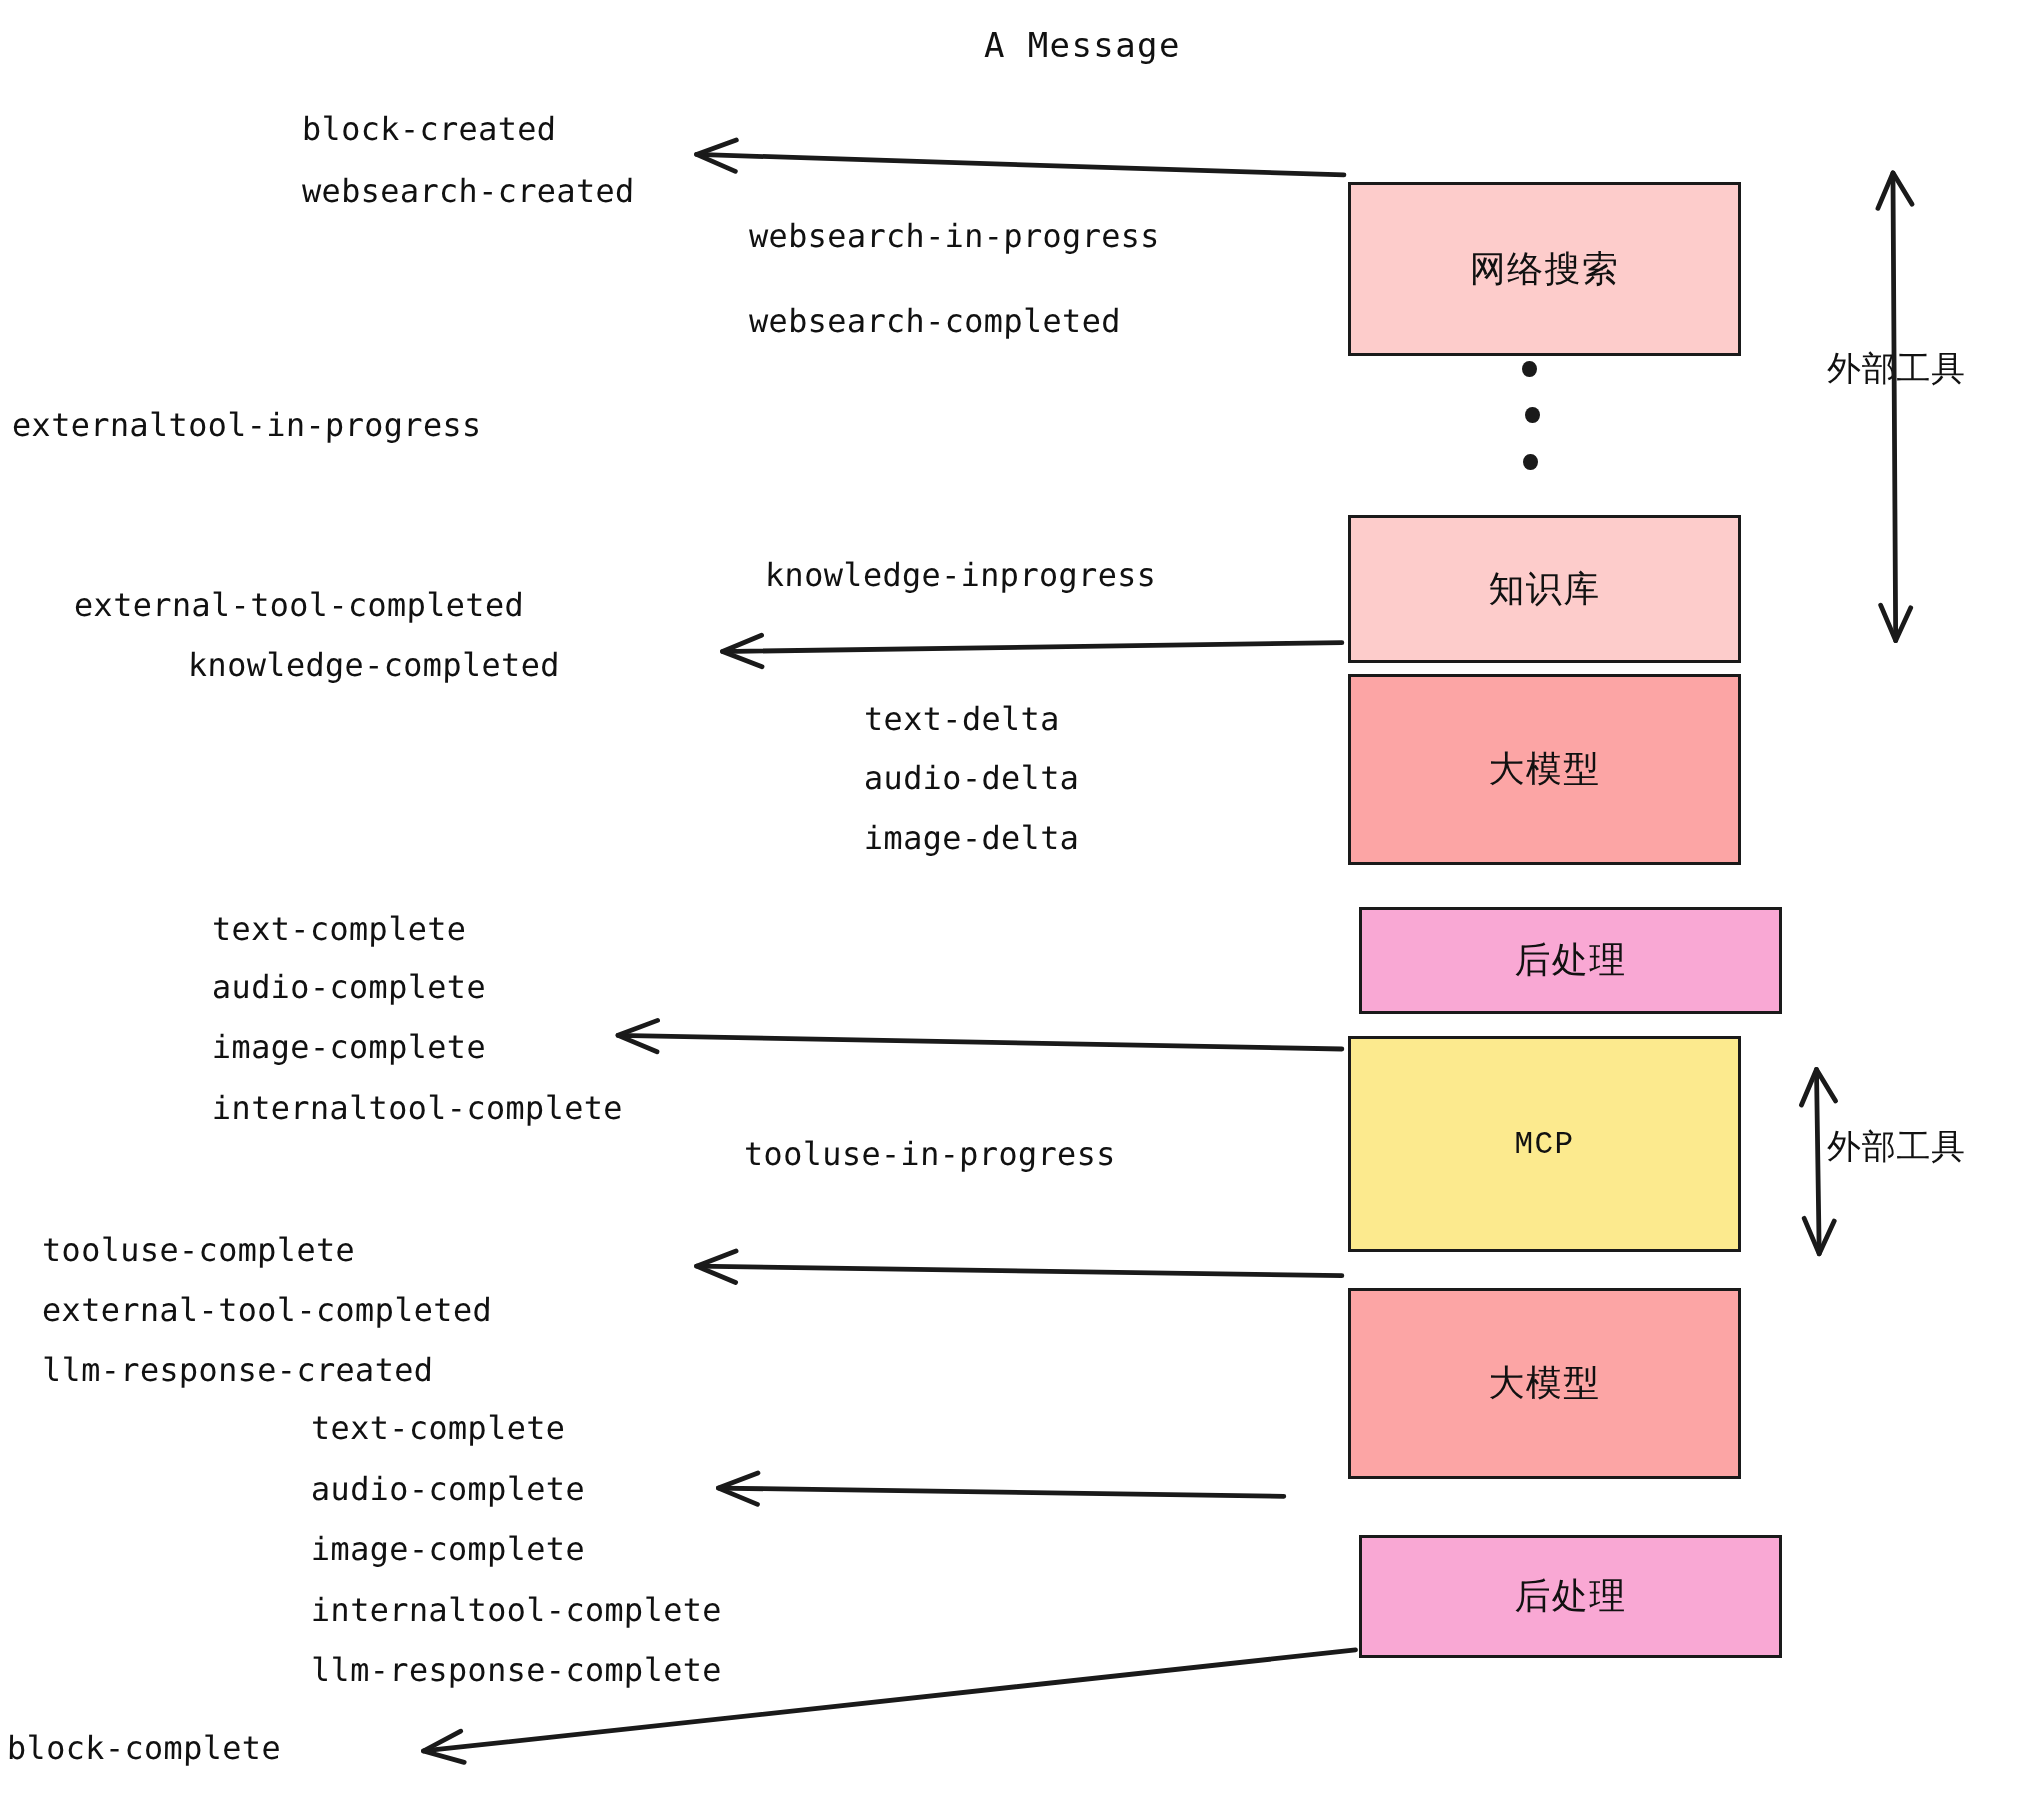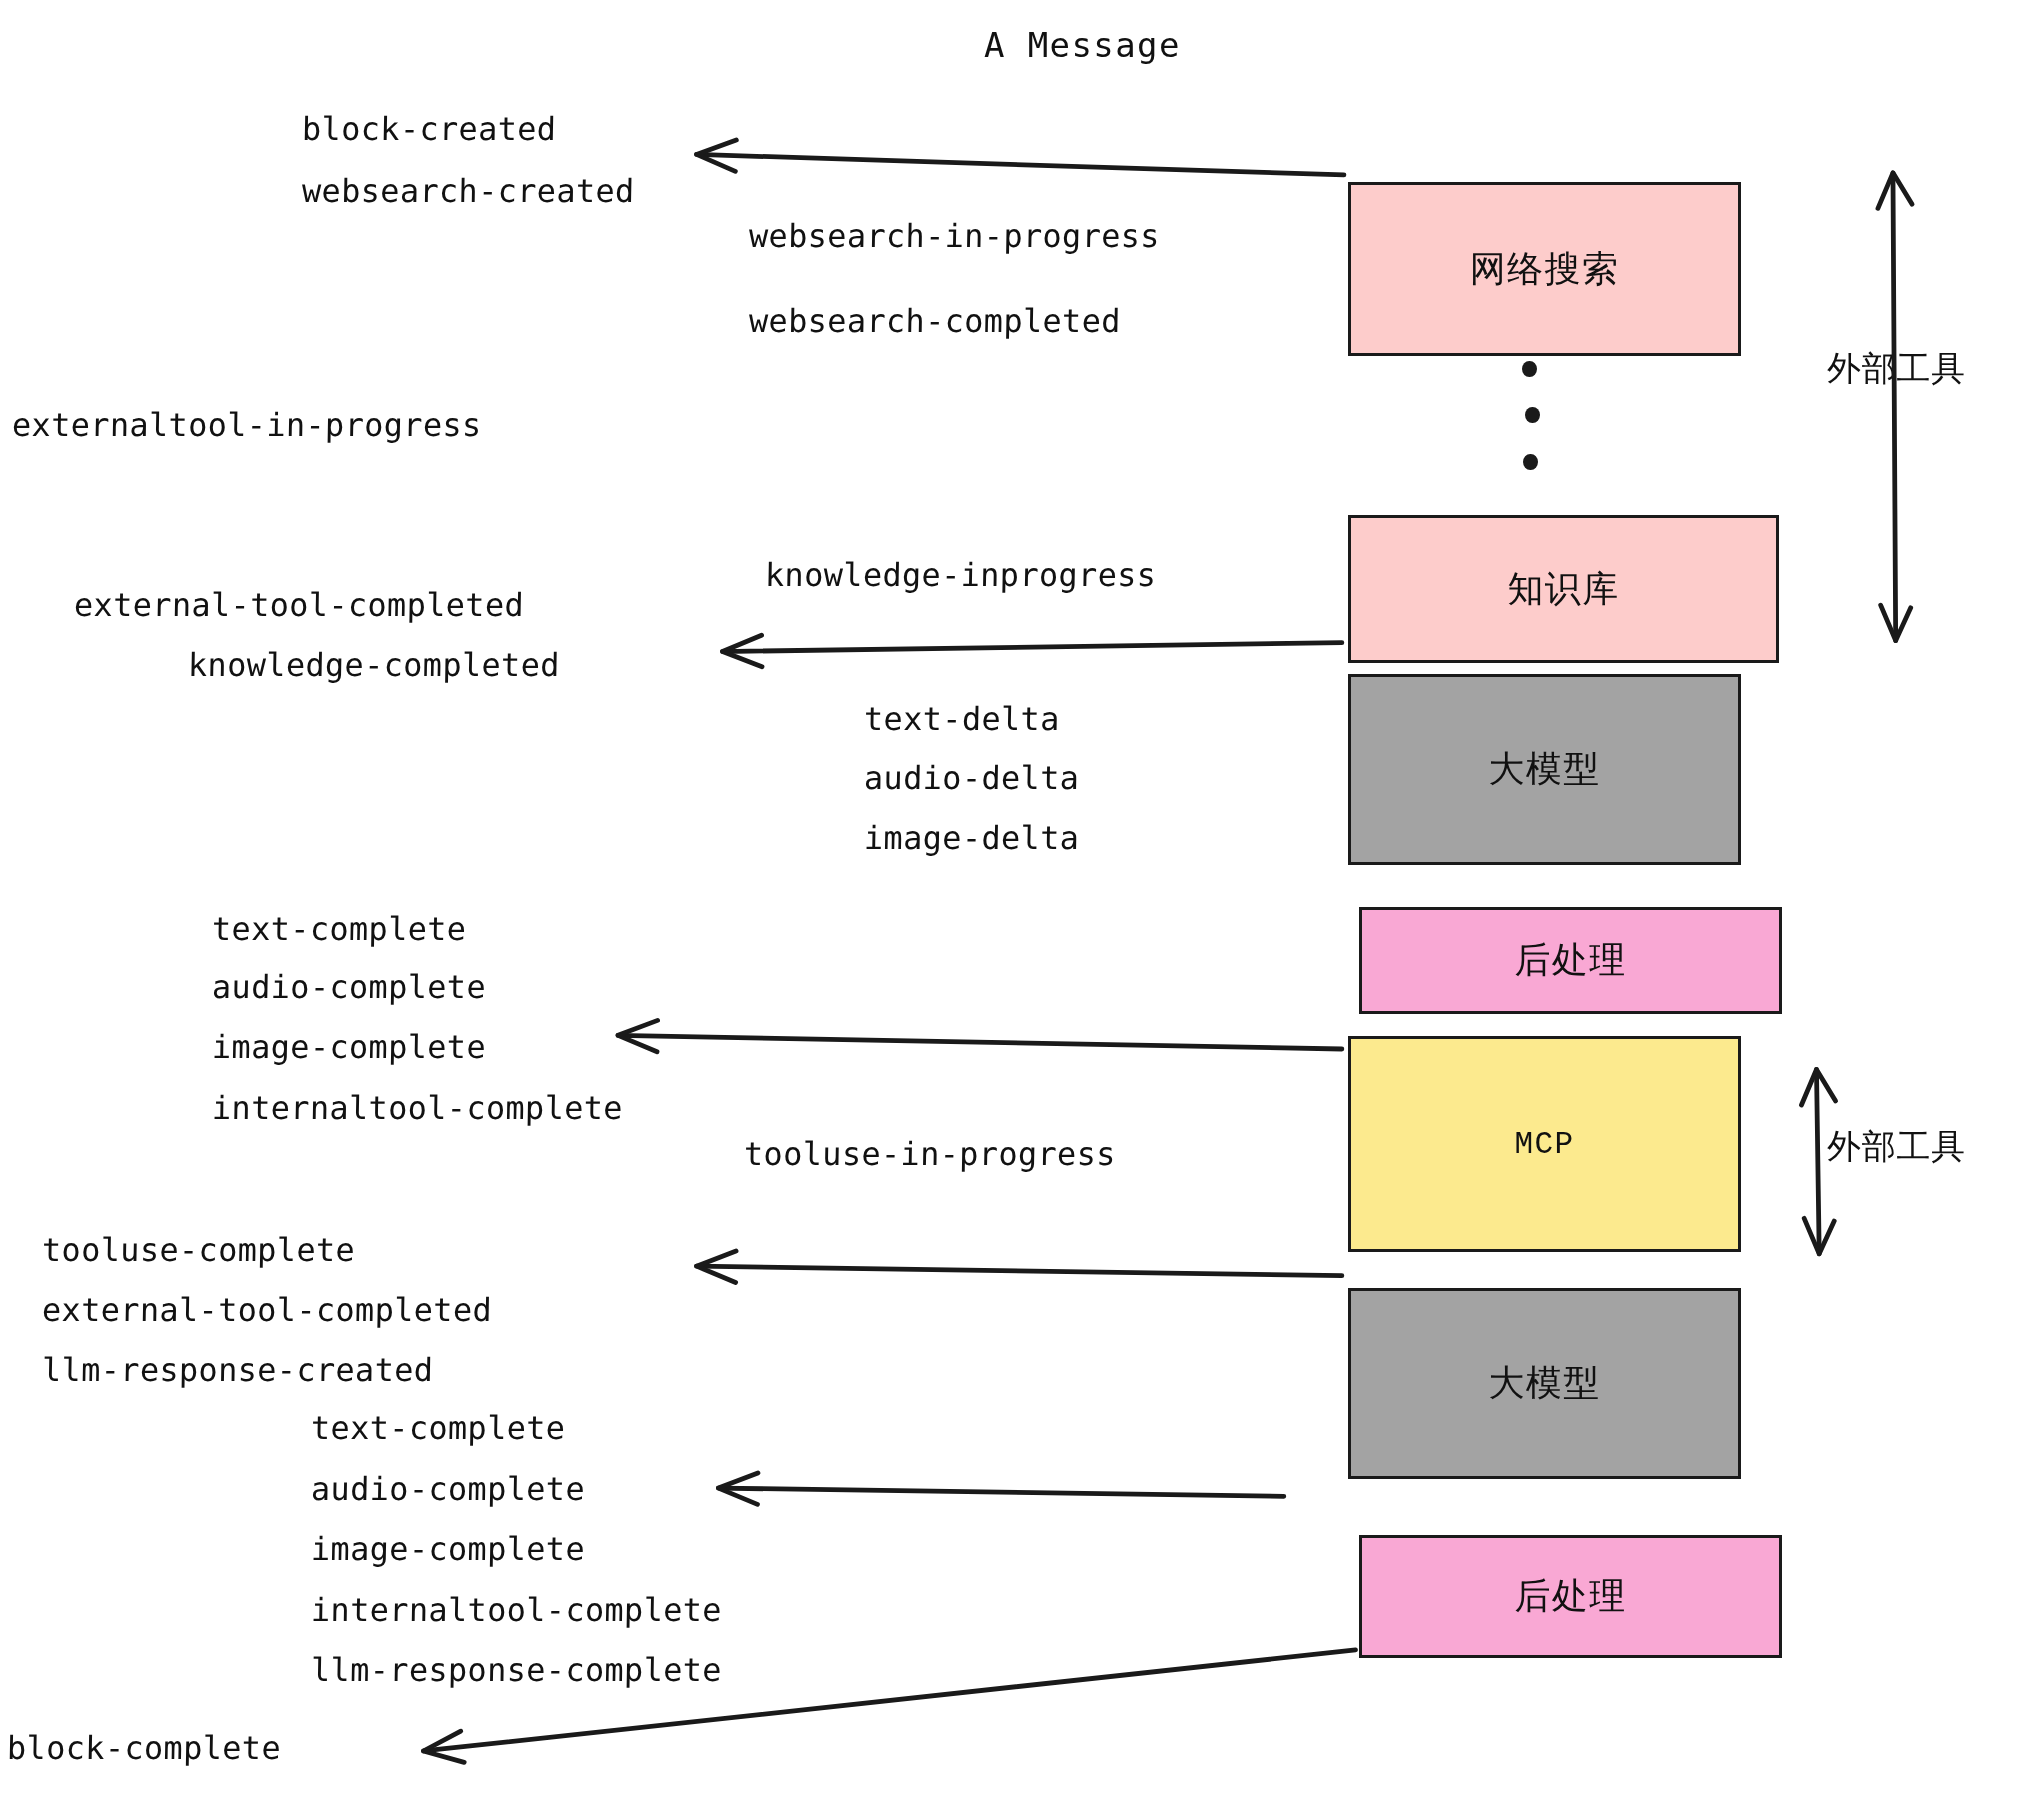--- a/index.html
+++ b/index.html
@@ -44,21 +44,21 @@
     border: 3.4px solid #1a1a1a;
     display: flex;
     align-items: center;
     justify-content: center;
     color: #111111;
     font-family: "DejaVu Sans", sans-serif;
     font-size: 36px;
     letter-spacing: 1.4px;
   }
   .node.pink   { background: #FDCCCB; }
-  .node.green  { background: #a3a3a3; }
+  .node.green  { background: #fca5a5; }
   .node.yellow { background: #FCEA8E; }
   .node.white  { background: #f9a8d4; }
   .node.mcp    { font-family: Liberation Mono, monospace; font-size: 31px; }
 
   
   .sidelabel {
     position: absolute;
     font-family: "DejaVu Sans", sans-serif;
     font-size: 34px;
     color: #111111;
@@ -90,21 +90,21 @@
 </style>
 </head>
 <body>
 
 <div id="stage">
 
   <div id="title" style="left:984px; top:13.7px;">A Message</div>
 
   <div id="nodes-layer">
       <div class="node pink" style="left: 1348px; top: 171px; width: 393px; height: 174px;">网络搜索</div>
-      <div class="node pink" style="left: 1348px; top: 504px; width: 431px; height: 148px;">知识库</div>
+      <div class="node pink" style="left: 1348px; top: 504px; width: 393px; height: 148px;">知识库</div>
       <div class="node green" style="left: 1348px; top: 663px; width: 393px; height: 191px;">大模型</div>
       <div class="node white" style="left: 1359px; top: 896px; width: 423px; height: 107px;">后处理</div>
       <div class="node yellow mcp" style="left: 1348px; top: 1025px; width: 393px; height: 216px;">MCP</div>
       <div class="node green" style="left: 1348px; top: 1277px; width: 393px; height: 191px;">大模型</div>
       <div class="node white" style="left: 1359px; top: 1524px; width: 423px; height: 123px;">后处理</div>
     </div>
 
   <div id="dots-layer">
       <div class="dot" style="left: 1522px; top: 350px;"></div>
       <div class="dot" style="left: 1525px; top: 396px;"></div>

